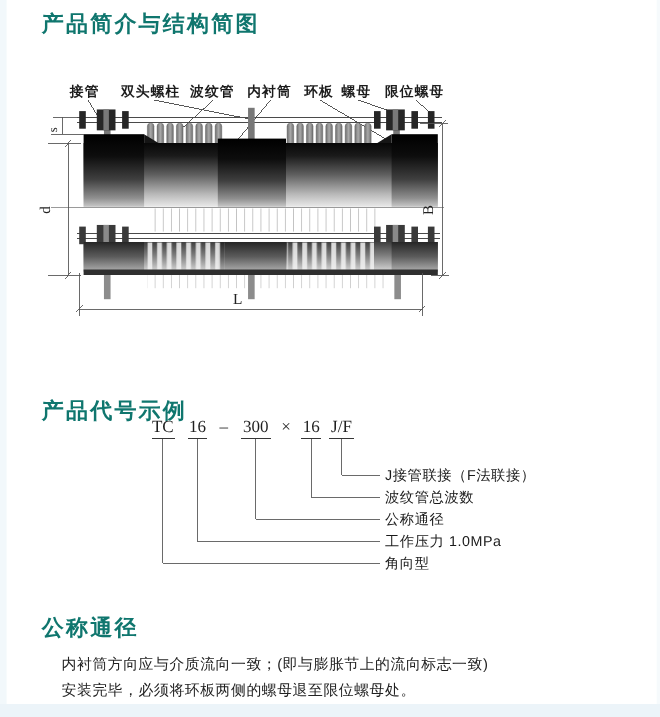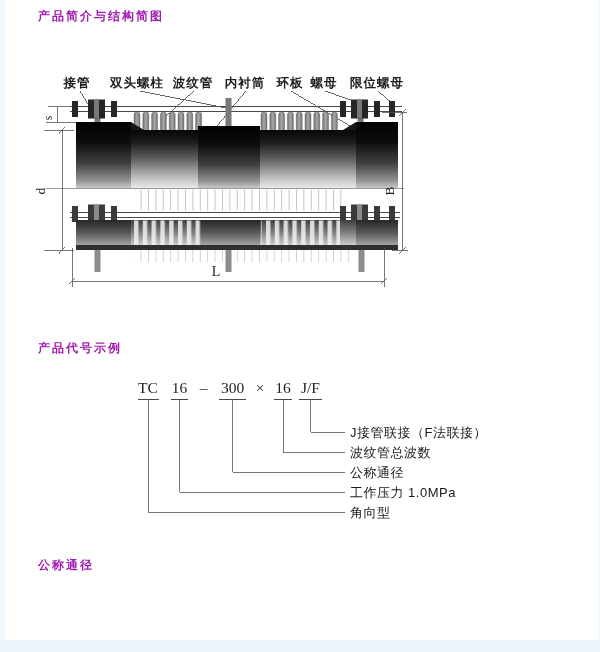--- a/index.html
+++ b/index.html
@@ -5,25 +5,25 @@
   html,body{margin:0;padding:0;}
   body{
     width:600px;height:652px;position:relative;background:#ffffff;
     font-family:"Liberation Sans","DejaVu Sans",sans-serif;
     overflow:hidden;
   }
   .edge-left{position:absolute;left:0;top:0;width:6px;height:652px;background:#f2f8fb;}
   .edge-right{position:absolute;right:0;top:0;width:3px;height:652px;background:#f6fafc;}
   .edge-bottom{position:absolute;left:0;bottom:0;width:600px;height:12px;background:#ecf4f9;}
   .heading{
-    position:absolute;left:38px;color:#a21caf;font-size:12px;font-weight:bold;
+    position:absolute;left:38px;color:#0f766e;font-size:20px;font-weight:bold;
     letter-spacing:2px;white-space:nowrap;
   }
   #heading-intro{top:8px;}
-  #heading-code{top:340px;}
+  #heading-code{top:360px;}
   #heading-install{top:557px;}
   .install-text{
     position:absolute;left:56px;top:592px;width:480px;
     font-size:13.5px;color:#222;line-height:24px;letter-spacing:0.5px;white-space:nowrap;
   }
   svg{position:absolute;left:0;}
   #diagram-svg{top:60px;}
   #code-svg{top:372px;}
   .part-label{font-size:12.5px;font-weight:600;fill:#1c1c1c;letter-spacing:1px;}
   .dim-label{font-family:"Liberation Serif","DejaVu Serif",serif;fill:#222;}
@@ -257,13 +257,15 @@
     <text class="callout-label" x="350" y="84.5">波纹管总波数</text>
     <text class="callout-label" x="350" y="104.5">公称通径</text>
     <text class="callout-label" x="350" y="124.5">工作压力 1.0MPa</text>
     <text class="callout-label" x="350" y="144.5">角向型</text>
   </g>
 </svg>
 
 <div class="heading" id="heading-install">公称通径</div>
 
 <div class="install-text">
+  <div>内衬筒方向应与介质流向一致；(即与膨胀节上的流向标志一致)</div>
+  <div>安装完毕，必须将环板两侧的螺母退至限位螺母处。</div>
 </div>
 
 </body></html>

